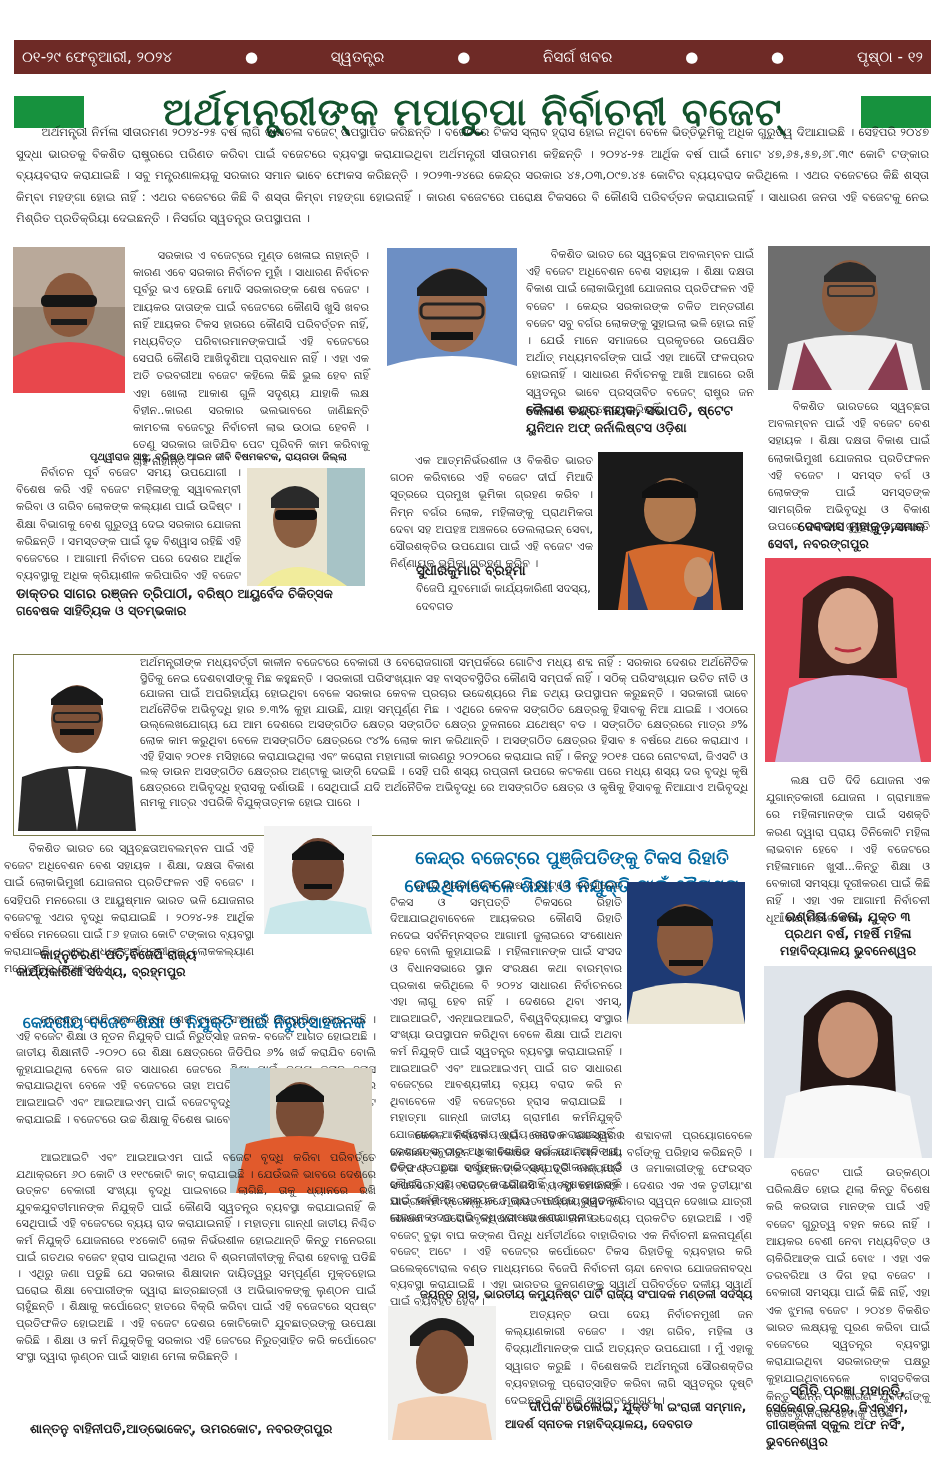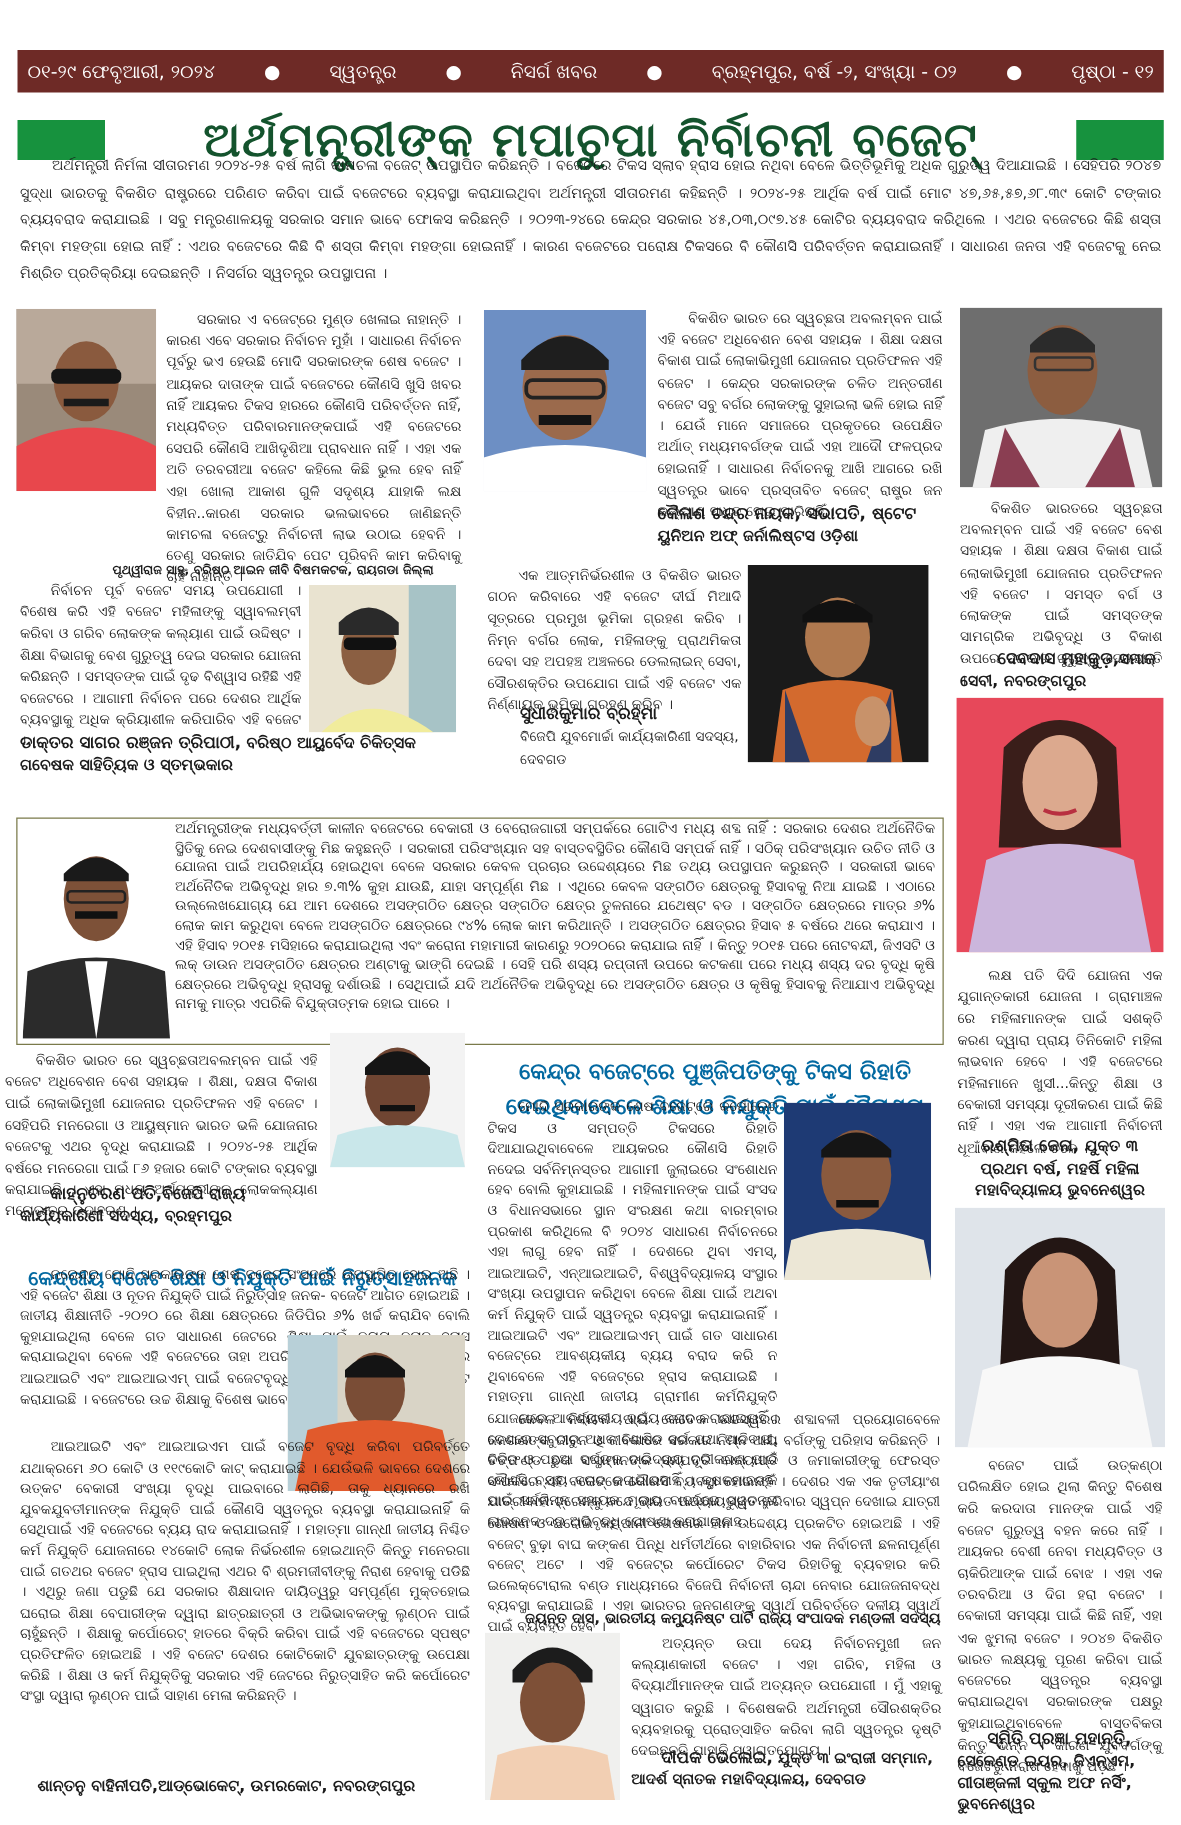--- a/index.html
+++ b/index.html
@@ -21,21 +21,20 @@
 </head>
 <body>
 
 <div id="masthead" class="abs">
   <span>୦୧-୨୯ ଫେବୃଆରୀ, ୨୦୨୪</span>
   <span>●</span>
   <span>ସ୍ୱତନ୍ତ୍ର</span>
   <span>●</span>
   <span>ନିସର୍ଗ ଖବର</span>
   <span>●</span>
-  <span>ବ୍ରହ୍ମପୁର, ବର୍ଷ -୨, ସଂଖ୍ୟା - ୦୨</span>
   <span>●</span>
   <span>ପୃଷ୍ଠା - ୧୨</span>
 </div>
 
 <div id="headline-row" class="abs">
   <div class="green"></div>
   <div id="main-headline">ଅର୍ଥମନ୍ତ୍ରୀଙ୍କ ମପାଚୁପା ନିର୍ବାଚନୀ ବଜେଟ୍</div>
   <div class="green"></div>
 </div>
 

